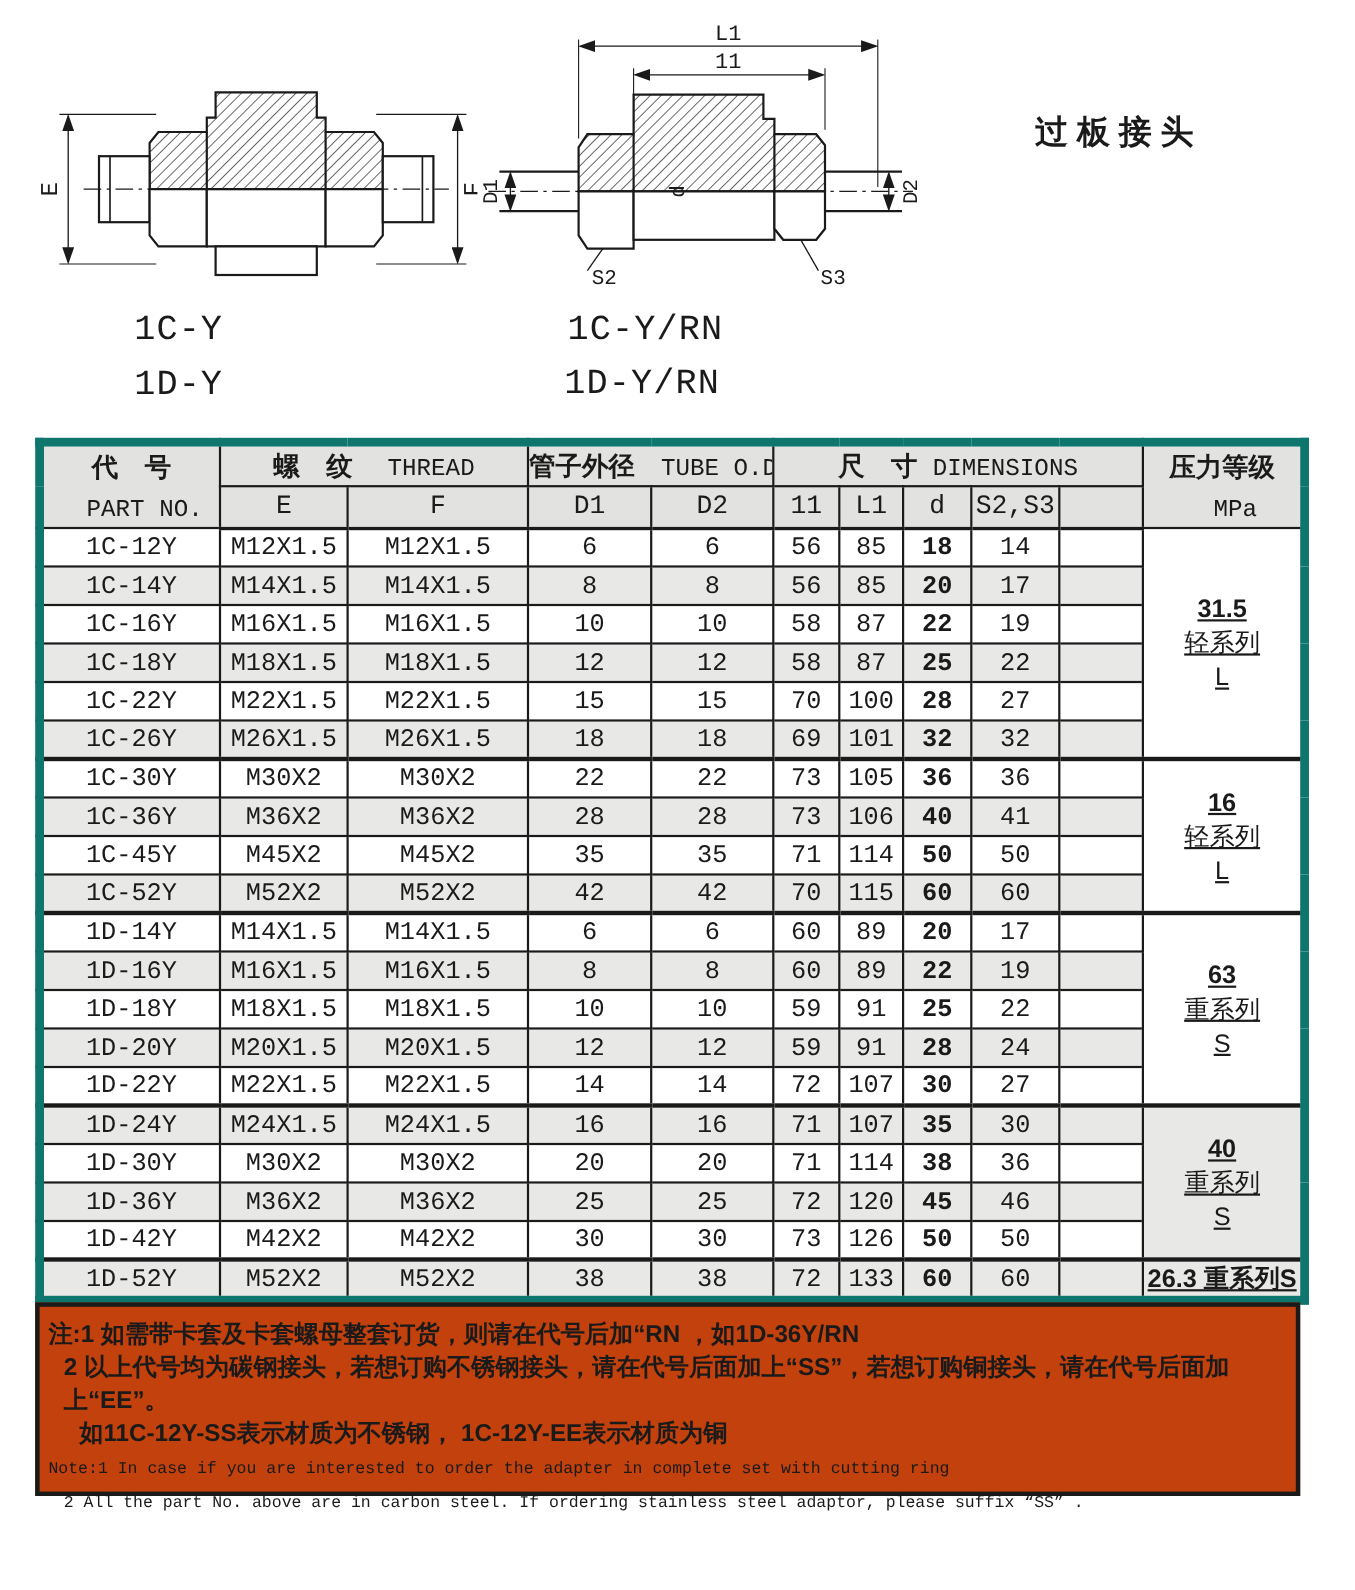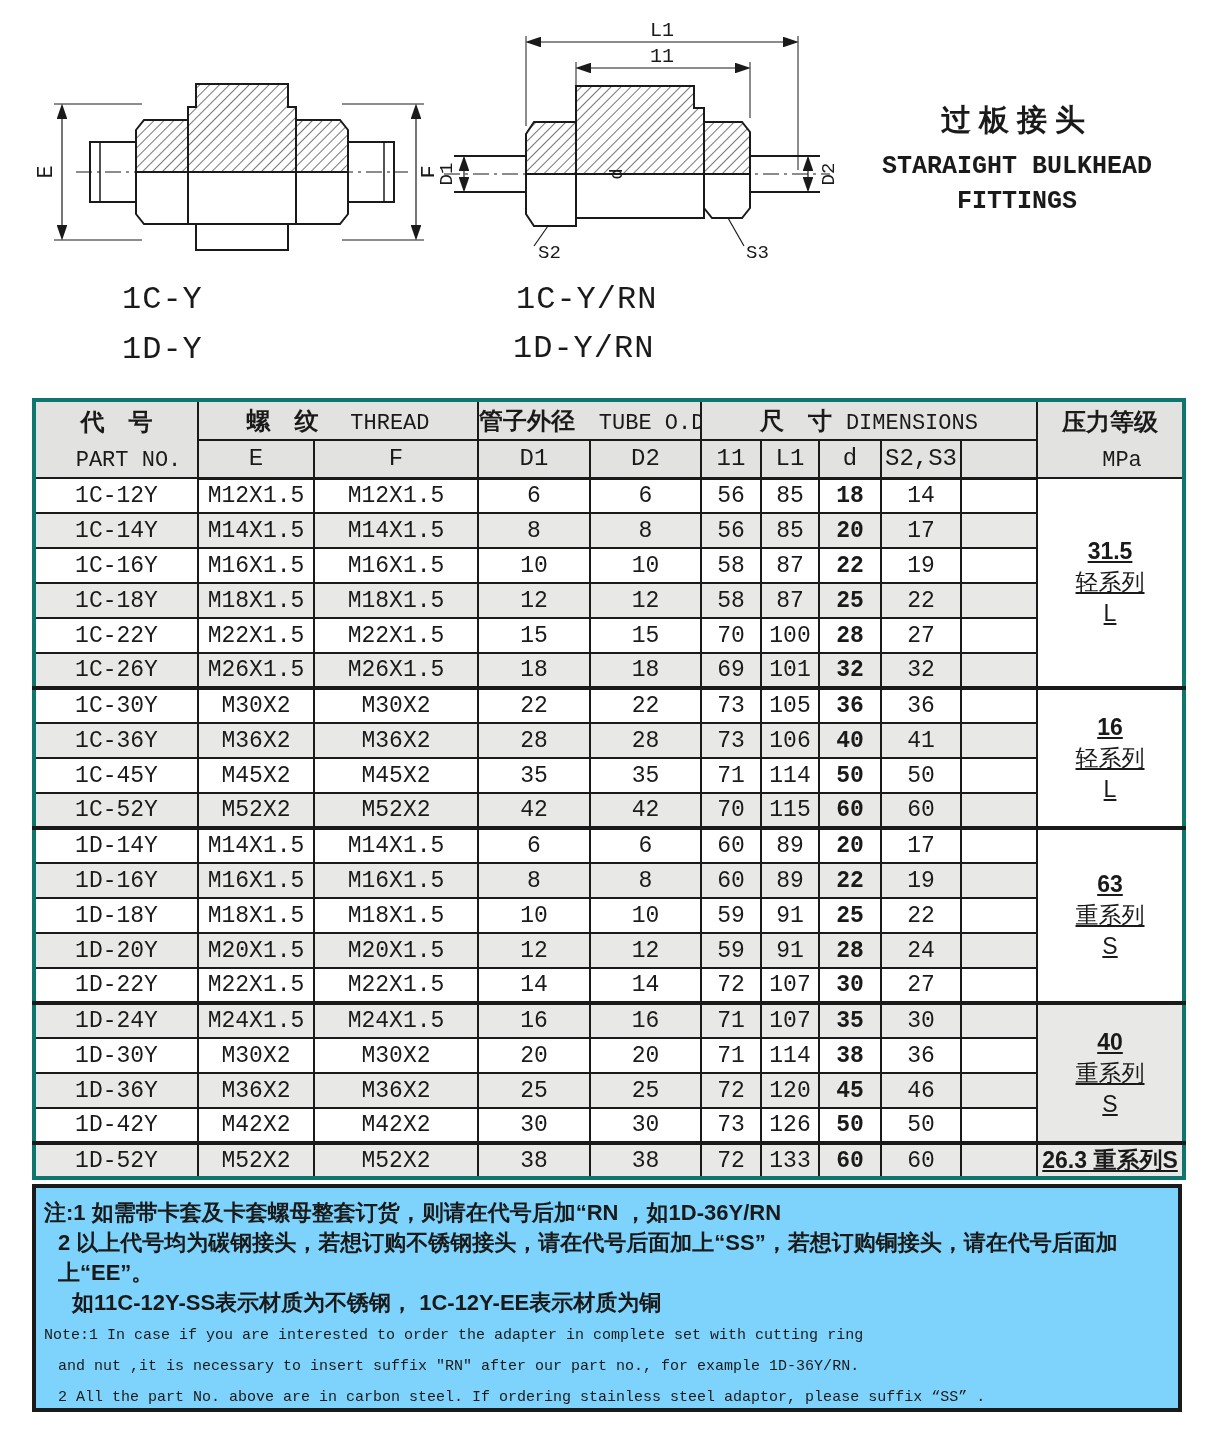--- a/index.html
+++ b/index.html
@@ -18,21 +18,21 @@
   .title-en { font-size:25px; line-height:35px; margin-top:8px; font-weight:bold; }
   .caption { position:absolute; font-size:32px; letter-spacing:1px; }
   #cap-1cy   { left:122px; top:281px; }
   #cap-1dy   { left:122px; top:331px; }
   #cap-1cyrn { left:516px; top:281px; }
   #cap-1dyrn { left:513px; top:330px; }
   
   table.parts {
     position:absolute; left:32px; top:398px; width:1150px;
     border-collapse:collapse; table-layout:fixed;
-    border:4px solid #0f766e;
+    border:8px solid #0f766e;
   }
   table.parts td {
     border:2px solid #1a1a1a; text-align:center; vertical-align:middle;
     font-size:23px; height:35px; padding:0; overflow:hidden; white-space:nowrap;
   }
   thead td { background:#e2e2e0; }
   thead .hdr-cn { font-weight:bold; font-family:"Liberation Sans",sans-serif; font-size:24px; }
   thead .hdr-en { font-size:22px; }
   thead tr.sub td { font-size:24px; }
   thead tr.top td { height:40px; }
@@ -40,22 +40,22 @@
   thead tr:last-child td { border-bottom-width:3px; }
   td.tr4 { border-right-width:4px; }
   tr.stripe td { background:#e8e8e6; }
   tr.gsep td { border-top-width:4px; }
   td.pressure { background:#ffffff; font-size:23px; }
   td.pressure div { line-height:31px; font-family:"Liberation Sans",sans-serif;text-decoration:underline; }
   .bold { font-weight:bold; }
   td.cellgap div + div { margin-top:10px;padding-left:24px; }
   
   .notes {
-    position:absolute; left:32px; top:1184px; width:1150px; height:228px;
-    border:4px solid #1a1a1a; background:#7dd3fc; padding:10px 8px 0 8px;
+    position:absolute; left:32px; top:1184px; width:1150px; height:176px;
+    border:4px solid #1a1a1a; background:#c2410c; padding:10px 8px 0 8px;
   }
   .notes .cn { font-family:"Liberation Sans",sans-serif; font-weight:bold; font-size:22px; line-height:30px; }
   .notes .en { font-size:15px; line-height:26px; }
   .ind1 { padding-left:14px; }
   .ind2 { padding-left:28px; }
   .mt   { margin-top:5px; }
   
   svg text { font-family:"Liberation Mono","DejaVu Sans Mono",monospace; fill:#1a1a1a; }
 </style>
 </head>
@@ -137,24 +137,20 @@
     <text x="218" y="158" font-size="19" transform="rotate(-90 218 152)" text-anchor="middle">d</text>
 
     <line x1="150" y1="204" x2="136" y2="224" stroke="#1a1a1a" stroke-width="1.2"></line>
     <text x="140" y="236" font-size="19">S2</text>
     <line x1="330" y1="196" x2="346" y2="224" stroke="#1a1a1a" stroke-width="1.2"></line>
     <text x="348" y="236" font-size="19">S3</text>
   </svg>
 
   <div class="title-block">
     <div class="title-cn">过板接头</div>
-    <div class="title-en">
-      <div>STARAIGHT BULKHEAD</div>
-      <div>FITTINGS</div>
-    </div>
   </div>
 
   <div class="caption" id="cap-1cy">1C-Y</div>
   <div class="caption" id="cap-1dy">1D-Y</div>
   <div class="caption" id="cap-1cyrn">1C-Y/RN</div>
   <div class="caption" id="cap-1dyrn">1D-Y/RN</div>
 
   <table class="parts">
     <colgroup>
       <col style="width:164px">
@@ -469,18 +465,17 @@
           </td>
         </tr>
       </tbody>
   </table>
 
   <div class="notes">
     <div class="cn">注:1 如需带卡套及卡套螺母整套订货，则请在代号后加“RN ，如1D-36Y/RN</div>
     <div class="cn ind1">2 以上代号均为碳钢接头，若想订购不锈钢接头，请在代号后面加上“SS”，若想订购铜接头，请在代号后面加上“EE”。</div>
     <div class="cn ind2">如11C-12Y-SS表示材质为不锈钢， 1C-12Y-EE表示材质为铜</div>
     <div class="en mt">Note:1 In case if you are interested to order the adapter in complete set with cutting ring</div>
-    <div class="en ind1 mt">and nut ,it is necessary to insert suffix "RN" after our part no., for example 1D-36Y/RN.</div>
     <div class="en ind1 mt">2 All the part No. above are in carbon steel. If ordering stainless steel adaptor, please suffix “SS” .</div>
 
   </div>
 
 </div>
 
 </body></html>

